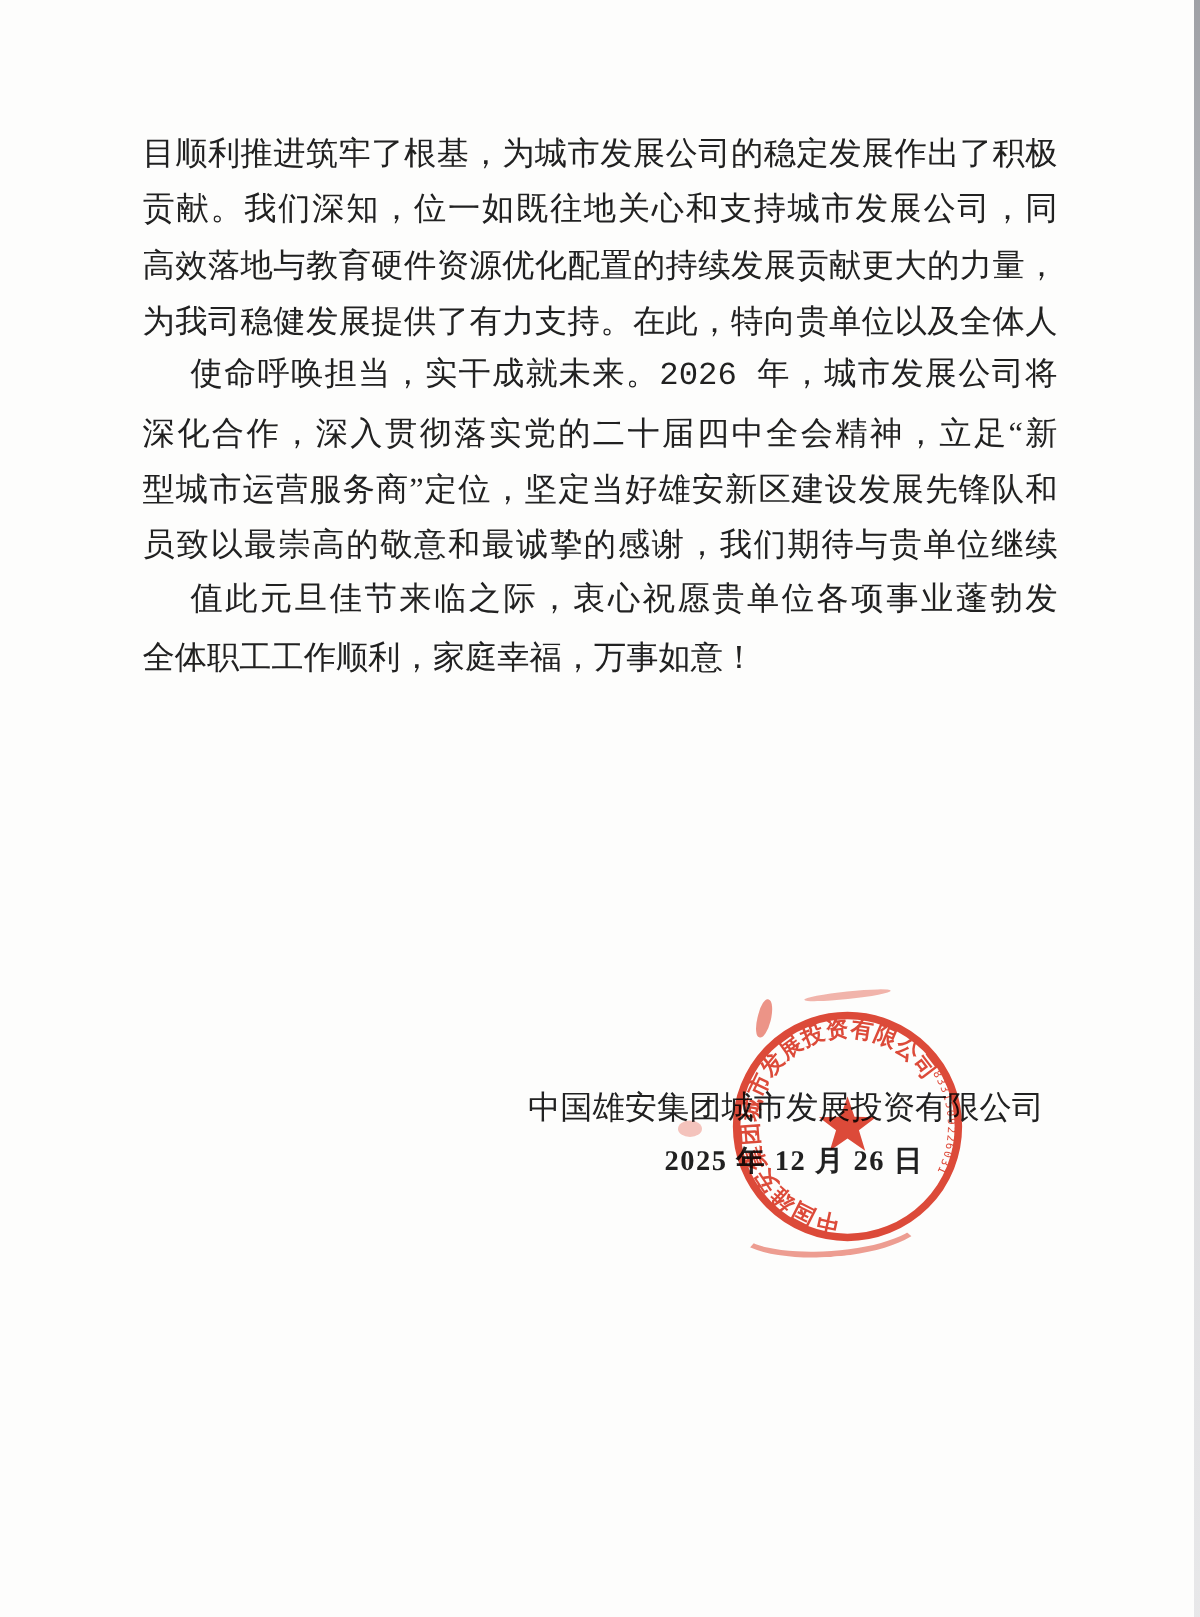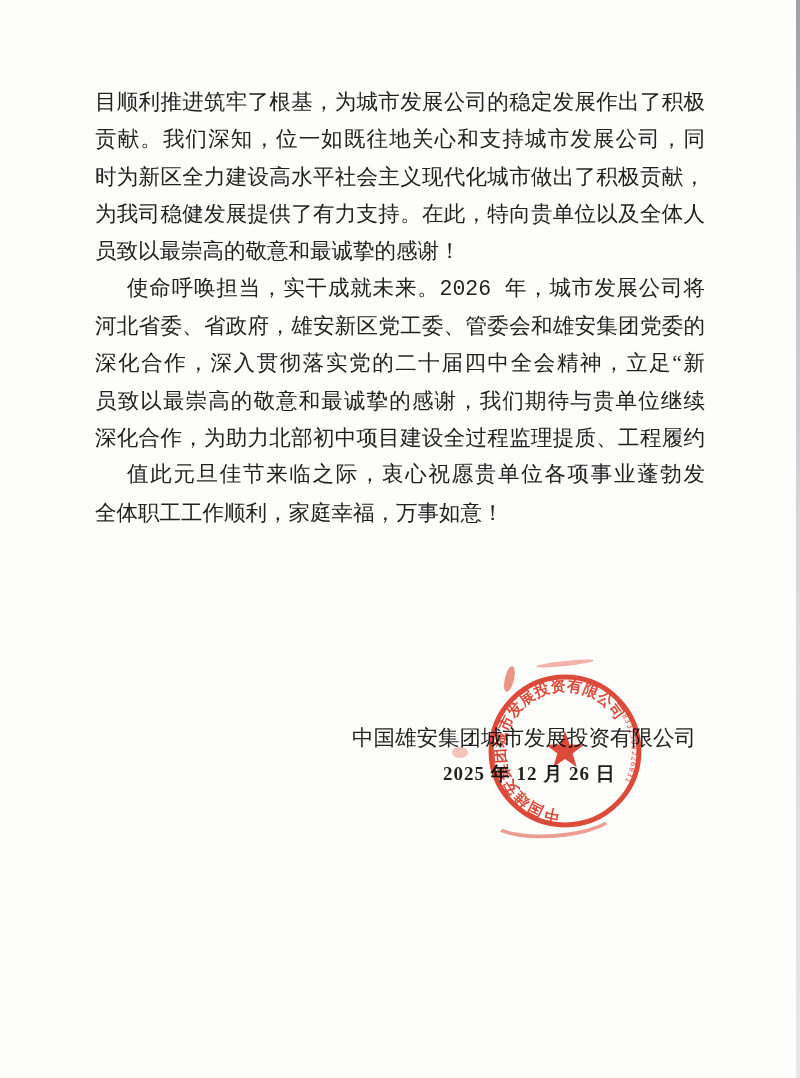--- a/index.html
+++ b/index.html
@@ -76,28 +76,26 @@
   }
 </style>
 </head>
 <body>
 
 <div class="page">
 
   <div class="body-text">
       <div class="line j">目顺利推进筑牢了根基，为城市发展公司的稳定发展作出了积极</div>
       <div class="line j">贡献。我们深知，位一如既往地关心和支持城市发展公司，同</div>
-      <div class="line j">时为新区全力建设高水平社会主义现代化城市做出了积极贡献，</div>
+      <div class="line j">高效落地与教育硬件资源优化配置的持续发展贡献更大的力量，</div>
       <div class="line j">为我司稳健发展提供了有力支持。在此，特向贵单位以及全体人</div>
-      <div class="line">员致以最崇高的敬意和最诚挚的感谢！</div>
       <div class="line j ind">使命呼唤担当，实干成就未来。2026 年，城市发展公司将在</div>
-      <div class="line j">河北省委、省政府，雄安新区党工委、管委会和雄安集团党委的</div>
       <div class="line j">深化合作，深入贯彻落实党的二十届四中全会精神，立足“新</div>
+      <div class="line j">型城市运营服务商”定位，坚定当好雄安新区建设发展先锋队和</div>
       <div class="line j">员致以最崇高的敬意和最诚挚的感谢，我们期待与贵单位继续</div>
-      <div class="line j">深化合作，为助力北部初中项目建设全过程监理提质、工程履约</div>
       <div class="line j ind">值此元旦佳节来临之际，衷心祝愿贵单位各项事业蓬勃发展，</div>
       <div class="line">全体职工工作顺利，家庭幸福，万事如意！</div>
     </div>
 
   <div class="sig-company">中国雄安集团城市发展投资有限公司</div>
 
   <div class="sig-date">2025 年 12 月 26 日</div>
 
   <div class="smudge smudge-streak"></div>
   <div class="smudge smudge-speckle"></div>

